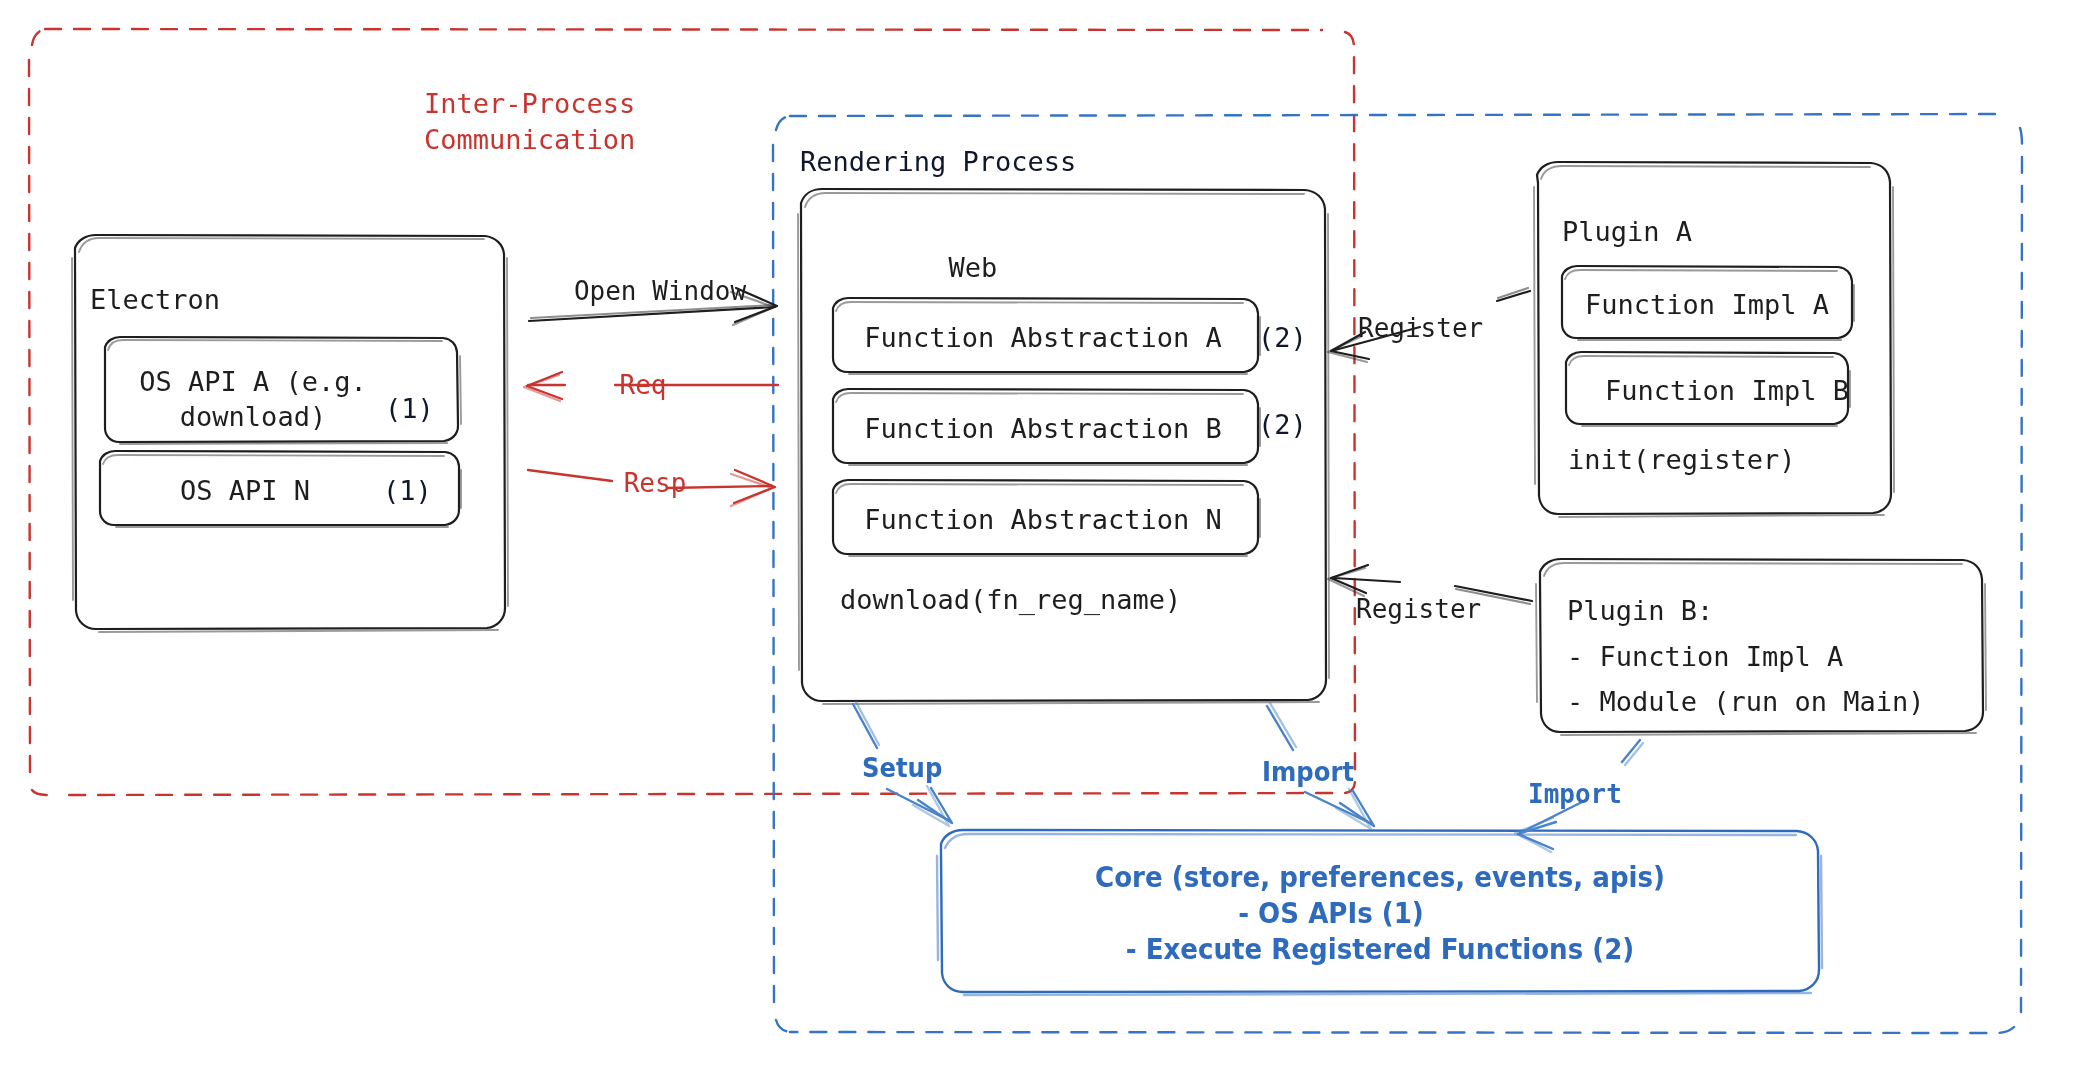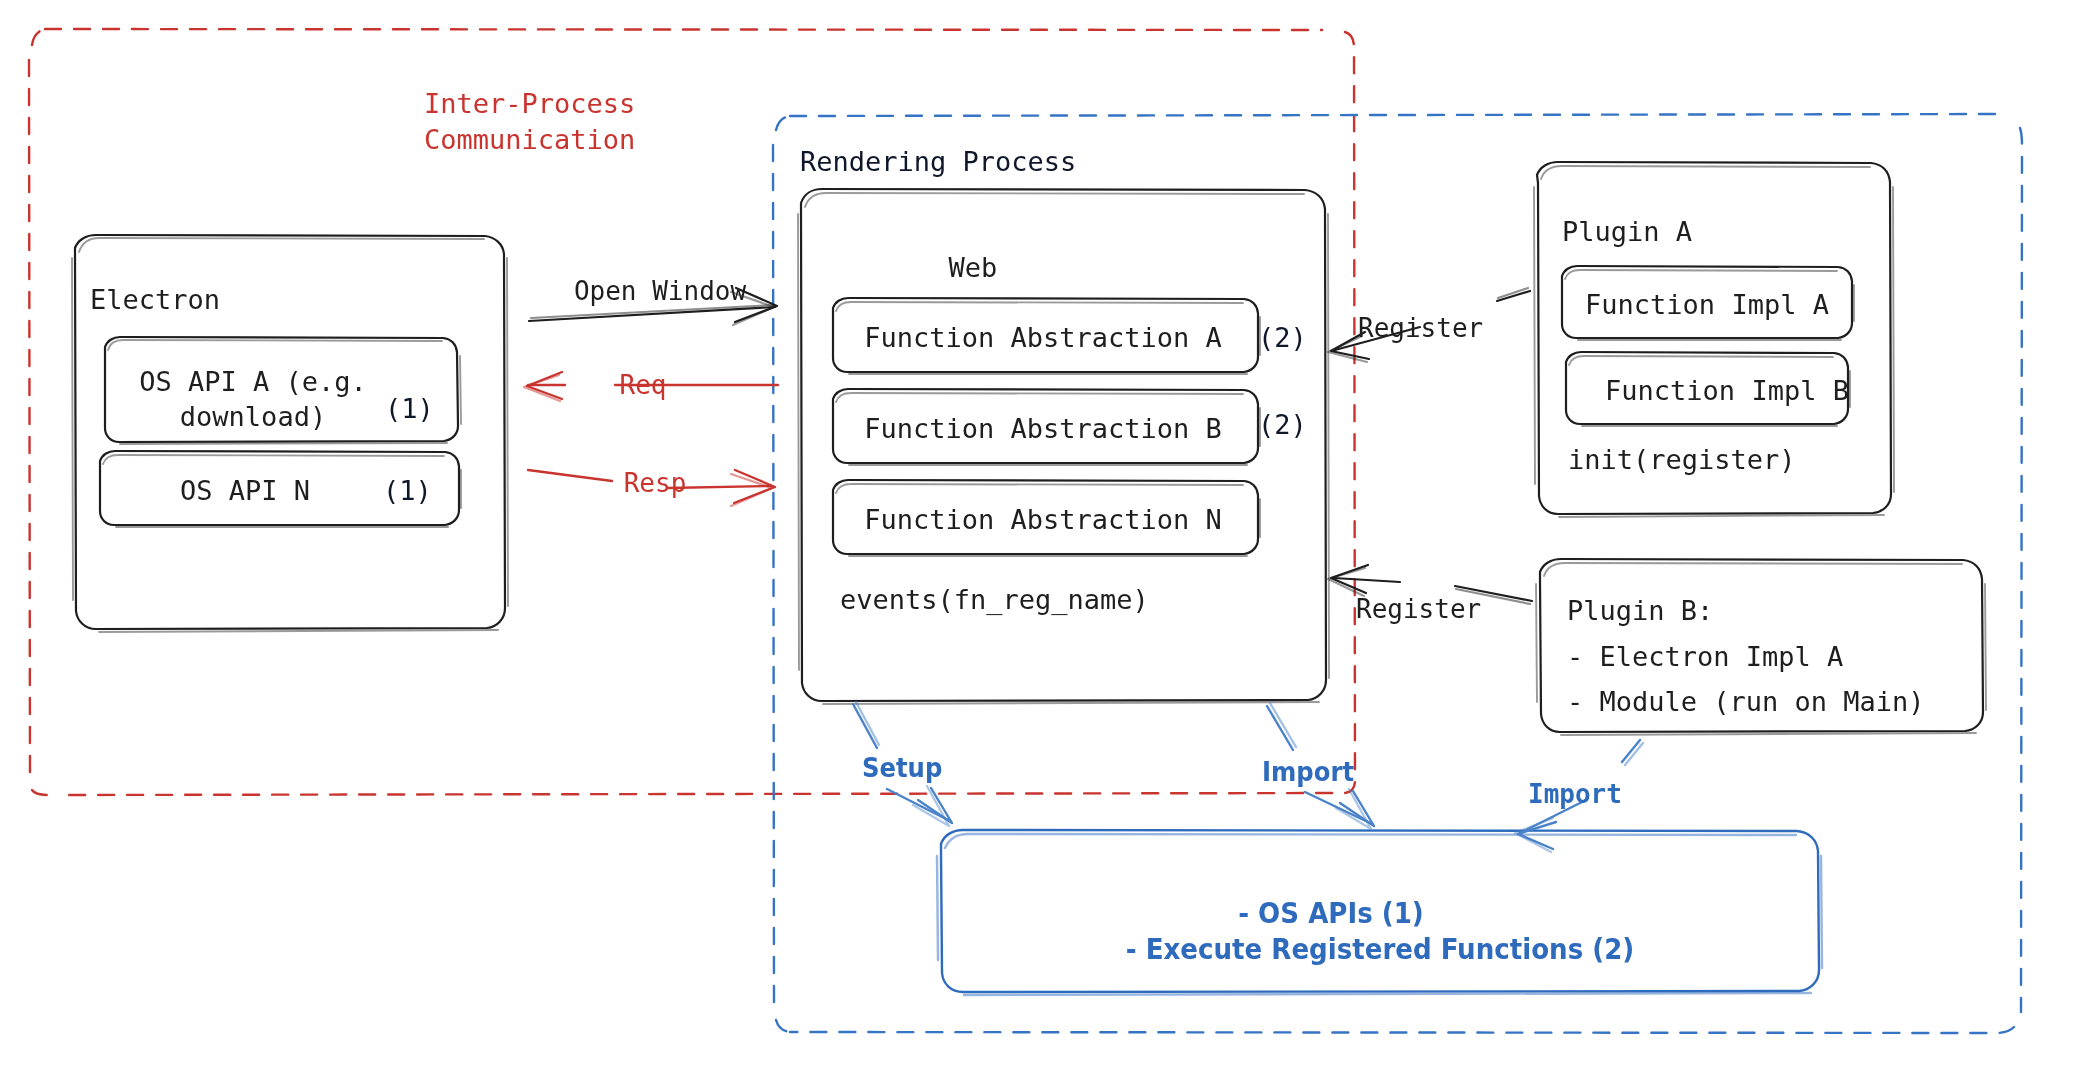--- a/index.html
+++ b/index.html
@@ -245,34 +245,35 @@
   <div class="lbl t-boxtitle dark ctr" style="left:893px; top:251px; width:160px;">Web</div>
 
   <div class="lbl t-inner dark ctr" style="left:843px; top:321px; width:400px;">Function Abstraction A</div>
   <div class="lbl t-num blue lft" style="left:1258px; top:321px; width:70px;">(2)</div>
 
   <div class="lbl t-inner dark ctr" style="left:843px; top:412px; width:400px;">Function Abstraction B</div>
   <div class="lbl t-num blue lft" style="left:1258px; top:408px; width:70px;">(2)</div>
 
   <div class="lbl t-inner dark ctr" style="left:843px; top:503px; width:400px;">Function Abstraction N</div>
 
-  <div class="lbl t-exec dark lft" style="left:840px; top:583px; width:420px;">events(fn_reg_name)</div>
+  <div class="lbl t-exec dark lft" style="left:840px; top:583px; width:420px;">download(fn_reg_name)</div>
 
   <div class="lbl t-boxtitle dark lft" style="left:1562px; top:215px; width:300px;">Plugin A</div>
 
   <div class="lbl t-inner dark ctr" style="left:1567px; top:288px; width:280px;">Function Impl A</div>
 
   <div class="lbl t-inner dark ctr" style="left:1567px; top:374px; width:280px;padding-left:20px;">Function Impl B</div>
 
   <div class="lbl t-inner dark lft" style="left:1568px; top:443px; width:320px;">init(register)</div>
 
   <div class="lbl t-inner dark lft" style="left:1567px; top:594px; width:420px;">Plugin B:</div>
-  <div class="lbl t-inner dark lft" style="left:1567px; top:640px; width:420px;">- Electron Impl A</div>
+  <div class="lbl t-inner dark lft" style="left:1567px; top:640px; width:420px;">- Function Impl A</div>
   <div class="lbl t-inner dark lft" style="left:1567px; top:685px; width:430px;">- Module (run on Main)</div>
 
+  <div class="lbl t-core blue2 ctr" style="left:941px; top:858px; width:878px;">Core (store, preferences, events, apis)</div>
   <div class="lbl t-core blue2 ctr" style="left:941px; top:894px; width:780px;">- OS APIs (1)</div>
   <div class="lbl t-core blue2 ctr" style="left:941px; top:930px; width:878px;">- Execute Registered Functions (2)</div>
 
   <div class="lbl t-arrow dark ctr" style="left:545px; top:275px; width:230px;">Open Window</div>
 
   <div class="lbl t-arrow red ctr" style="left:603px; top:369px; width:80px;">Req</div>
 
   <div class="lbl t-arrow red ctr" style="left:605px; top:467px; width:100px;">Resp</div>
 
   <div class="lbl t-arrow dark lft" style="left:1358px; top:312px; width:200px;">Register</div>

